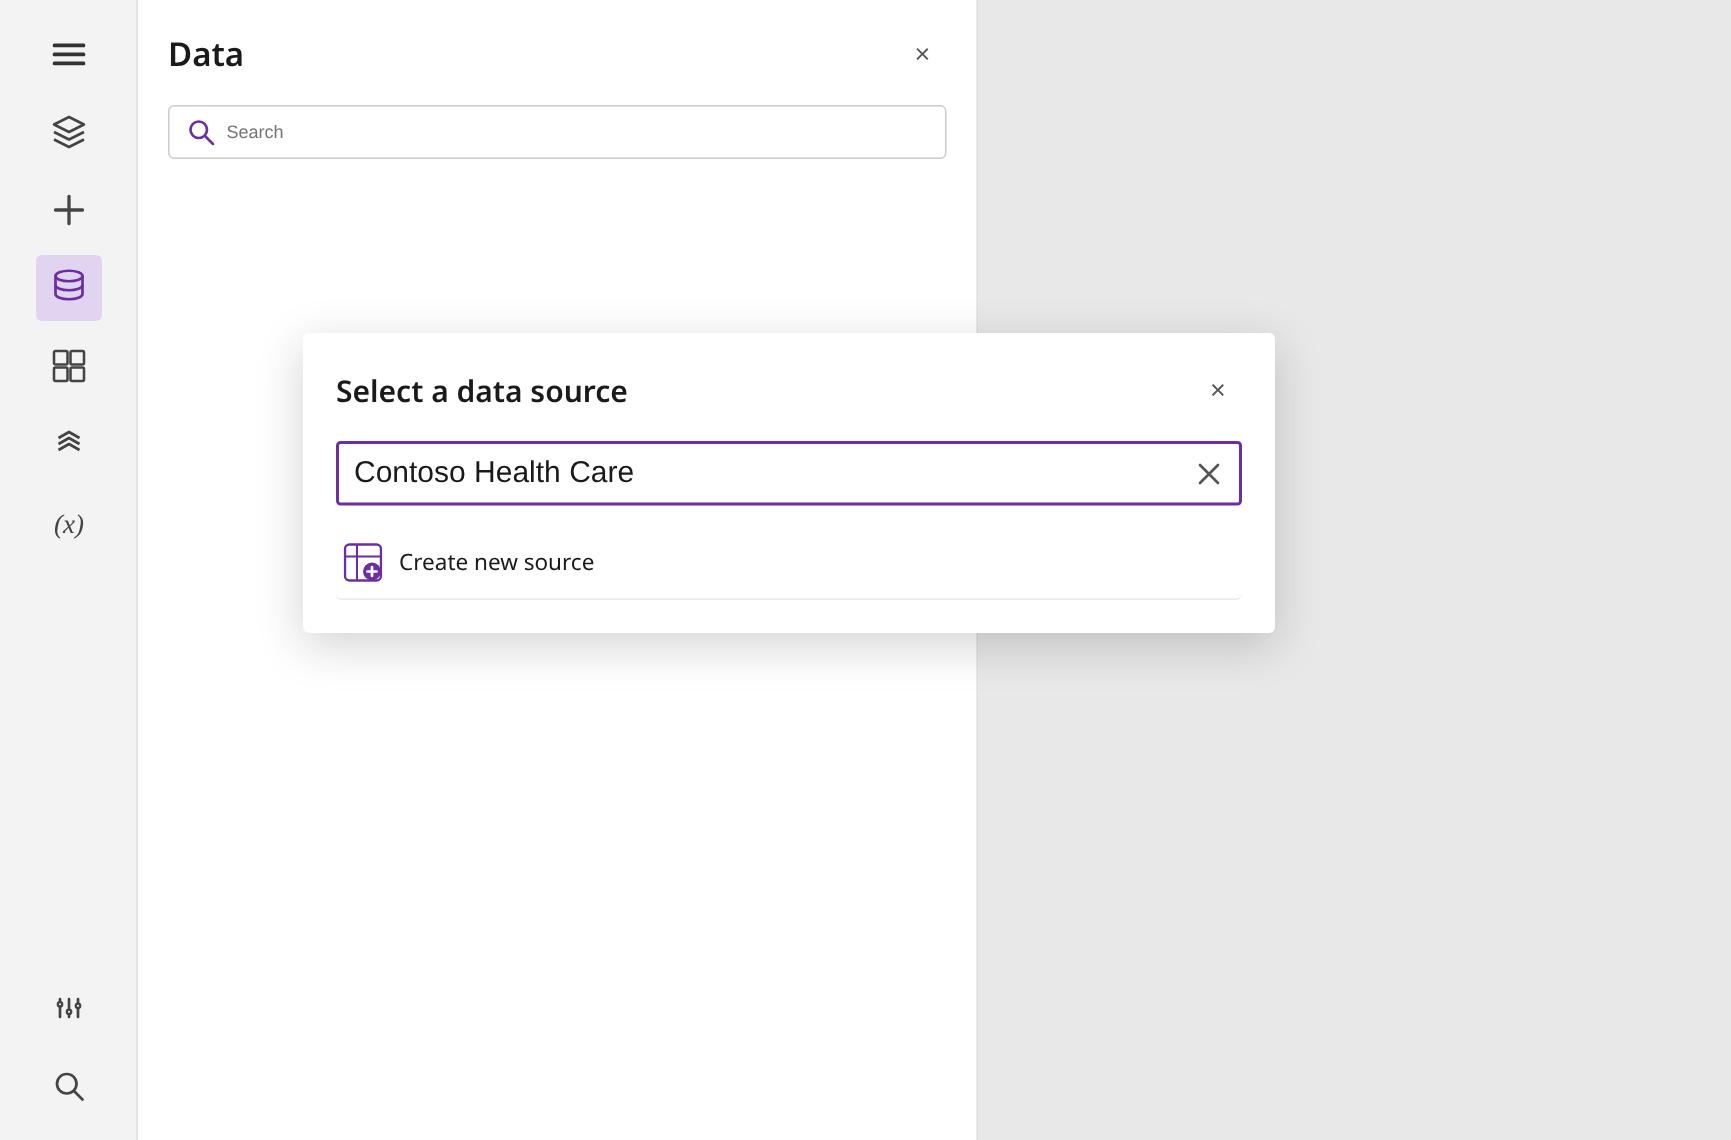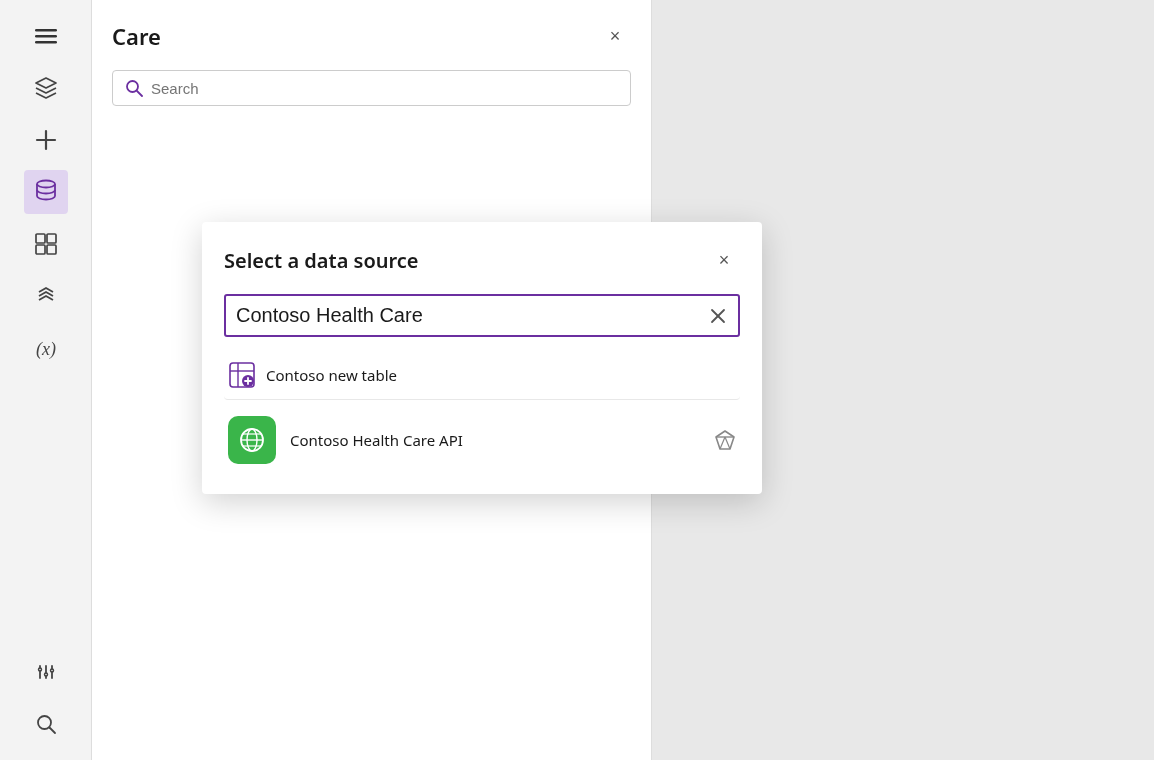--- a/index.html
+++ b/index.html
@@ -90,21 +90,21 @@
       align-items: center;
       border: 1px solid #ccc;
       border-radius: 4px;
       padding: 8px 12px;
       gap: 8px;
       margin-bottom: 14px;
     }
     .search-box input {
       border: none;
       outline: none;
-      font-size: 15px;
+      font-size: 12px;
       color: #888;
       width: 100%;
       background: transparent;
     }
     .search-icon-svg {
       color: #6b2fa0;
       font-size: 16px;
       flex-shrink: 0;
     }
 
@@ -135,21 +135,21 @@
       width: 100%;
       height: 100%;
       pointer-events: none;
     }
 
     
     .datasource-dialog {
       position: absolute;
       top: 222px;
       left: 110px;
-      width: 560px;
+      width: 648px;
       background: #fff;
       border-radius: 4px;
       box-shadow: 0 8px 32px rgba(0,0,0,0.18);
       pointer-events: all;
       padding: 22px 22px 0 22px;
       z-index: 100;
     }
     .dialog-header {
       display: flex;
       align-items: center;
@@ -324,21 +324,21 @@
       <circle cx="9.5" cy="9.5" r="6.5" stroke="#444" stroke-width="1.8" fill="none"></circle>
       <line x1="14.5" y1="14.5" x2="20" y2="20" stroke="#444" stroke-width="1.8" stroke-linecap="round"></line>
     </svg>
   </div>
 </div>
 
 <div class="main">
 
   <div class="data-panel">
     <div class="data-panel-header">
-      <h1 class="data-panel-title">Care</h1>
+      <h1 class="data-panel-title">Data</h1>
       <button class="close-btn">×</button>
     </div>
 
     <div class="search-box">
       <span class="search-icon-svg">
         <svg width="18" height="18" viewBox="0 0 18 18" fill="none">
           <circle cx="7.5" cy="7.5" r="5.5" stroke="#6b2fa0" stroke-width="1.8" fill="none"></circle>
           <line x1="12" y1="12" x2="17" y2="17" stroke="#6b2fa0" stroke-width="1.8" stroke-linecap="round"></line>
         </svg>
       </span>
@@ -373,42 +373,21 @@
 
             <rect x="1" y="1" width="24" height="24" rx="3" stroke="#6b2fa0" stroke-width="1.6" fill="none"></rect>
             <line x1="1" y1="9" x2="25" y2="9" stroke="#6b2fa0" stroke-width="1.4"></line>
             <line x1="9" y1="1" x2="9" y2="25" stroke="#6b2fa0" stroke-width="1.4"></line>
 
             <circle cx="19" cy="19" r="6" fill="#6b2fa0"></circle>
             <line x1="19" y1="16" x2="19" y2="22" stroke="white" stroke-width="1.8" stroke-linecap="round"></line>
             <line x1="16" y1="19" x2="22" y2="19" stroke="white" stroke-width="1.8" stroke-linecap="round"></line>
           </svg>
         </div>
-        <span>Contoso new table</span>
+        <span>Create new source</span>
       </div>
 
-      <div class="datasource-item">
-        <div class="datasource-logo">
-          <svg width="30" height="30" viewBox="0 0 30 30" fill="none">
-
-            <circle cx="15" cy="15" r="11" stroke="white" stroke-width="1.8" fill="none"></circle>
-            <ellipse cx="15" cy="15" rx="5" ry="11" stroke="white" stroke-width="1.4" fill="none"></ellipse>
-            <line x1="4" y1="15" x2="26" y2="15" stroke="white" stroke-width="1.4"></line>
-            <line x1="6" y1="9" x2="24" y2="9" stroke="white" stroke-width="1.2"></line>
-            <line x1="6" y1="21" x2="24" y2="21" stroke="white" stroke-width="1.2"></line>
-          </svg>
-        </div>
-        <span class="datasource-name">Contoso Health Care API</span>
-        <span class="premium-icon">
-          <svg width="22" height="22" viewBox="0 0 22 22" fill="none">
-            <polygon points="11,2 20,8 16,20 6,20 2,8" stroke="#888" stroke-width="1.6" fill="none" stroke-linejoin="round"></polygon>
-            <line x1="2" y1="8" x2="20" y2="8" stroke="#888" stroke-width="1.4"></line>
-            <line x1="6" y1="20" x2="11" y2="8" stroke="#888" stroke-width="1.2"></line>
-            <line x1="16" y1="20" x2="11" y2="8" stroke="#888" stroke-width="1.2"></line>
-          </svg>
-        </span>
-      </div>
 
       <div style="height: 18px;"></div>
     </div>
 
   </div>
 </div>
 
 </body></html>

